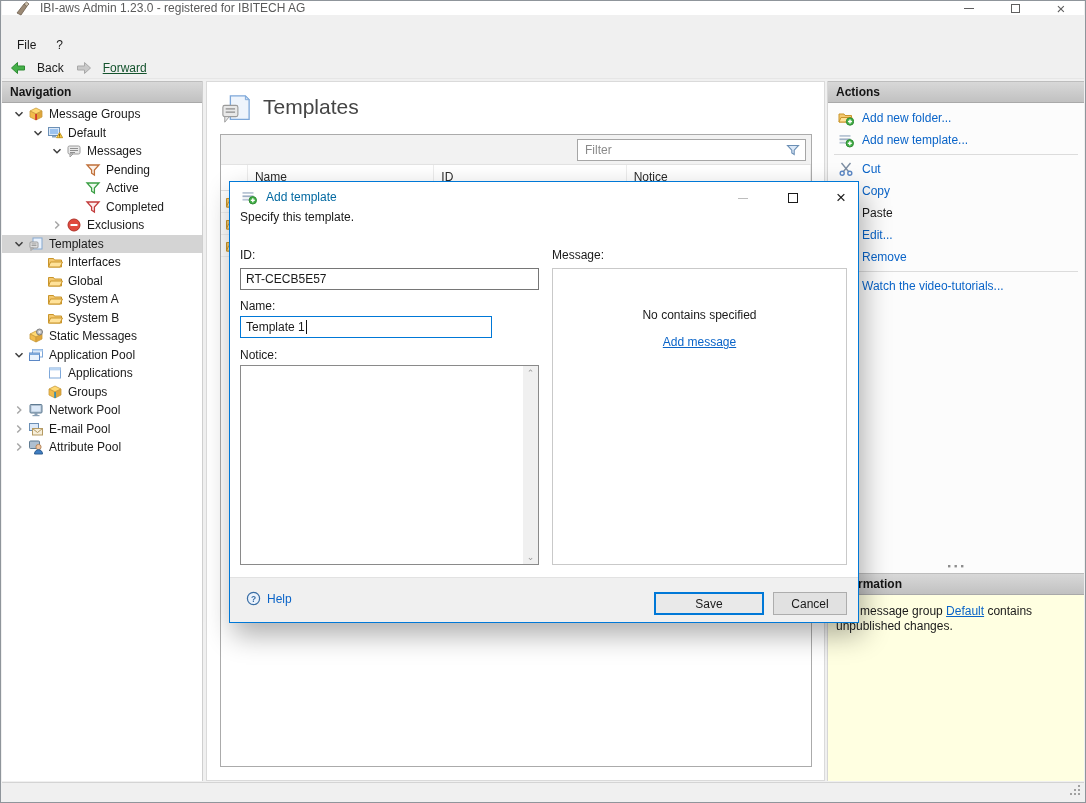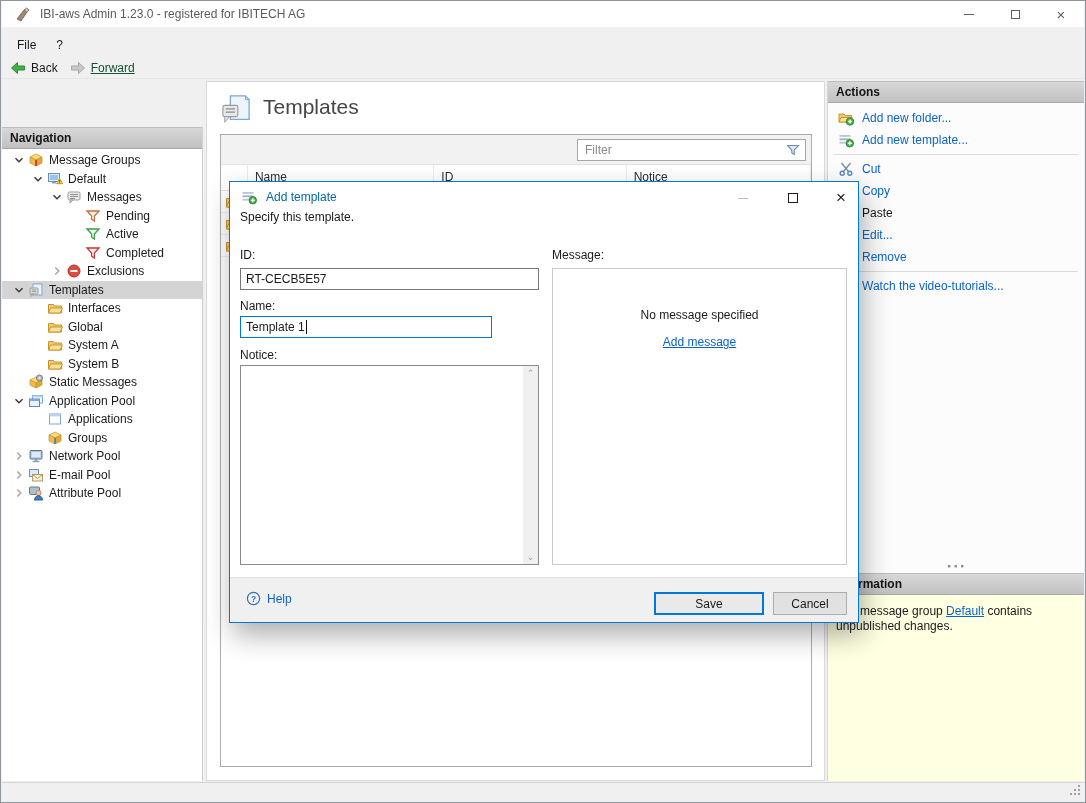--- a/index.html
+++ b/index.html
@@ -1,38 +1,38 @@
 <!DOCTYPE html>
 <html><head>
 <meta charset="utf-8">
 <style>
   html,body{margin:0;padding:0;background:#d7d7d7;font-family:"Liberation Sans",sans-serif;}
   *{box-sizing:border-box;}
   .window{position:relative;width:1086px;height:803px;background:#f0f0f0;border:1px solid #8f959b;overflow:hidden;font-size:12px;color:#1a1a1a;}
   
-  .titlebar{position:absolute;left:1px;top:0;right:1px;height:26px;background:#ffffff;display:flex;align-items:center;}
+  .titlebar{position:absolute;left:1px;top:0;right:1px;height:14px;background:#ffffff;display:flex;align-items:center;}
   .app-icon{margin-left:13px;width:16px;height:16px;display:inline-flex;}
   .title-text{margin-left:9px;color:#5a5a5a;font-size:12px;}
   .win-controls{margin-left:auto;display:flex;height:100%;}
   .wc{width:46px;display:flex;align-items:center;justify-content:center;color:#5f5f5f;font-size:15px;cursor:default;}
   .glyph-min{width:10px;height:1px;background:#5f5f5f;display:inline-block;}
   .glyph-max{width:9px;height:9px;border:1px solid #5f5f5f;display:inline-block;}
   
   .menubar{position:absolute;left:1px;top:31px;right:1px;height:25px;background:#f0f0f0;display:flex;align-items:center;}
   .menu-item{padding:0 10px;height:100%;display:flex;align-items:center;}
   .menu-item:first-child{padding-left:15px;}
   .toolbar{position:absolute;left:1px;top:56px;right:1px;height:22px;background:#f0f0f0;border-bottom:1px solid #e6e6e6;display:flex;align-items:center;}
-  .tool-btn{display:flex;align-items:center;gap:5px;padding:0 6px;height:100%;}
+  .tool-btn{display:flex;align-items:center;gap:11px;padding:0 6px;height:100%;}
   .tool-btn:first-child{padding-left:8px;}
   .tool-btn .ticon{width:16px;height:16px;display:inline-flex;}
   .tool-btn.disabled{color:#14532d;text-decoration:underline;}
   
   .panel-header{height:22px;background:linear-gradient(#d8d8d8,#c1c1c1);border-bottom:1px solid #a9a9a9;border-top:1px solid #bdbdbd;font-weight:bold;color:#151515;padding-left:8px;line-height:21px;font-size:12px;}
   
-  .nav{position:absolute;left:1px;top:80px;width:201px;bottom:21px;background:#fff;border-right:1px solid #cfcfcf;margin-top:46px;}
+  .nav{position:absolute;left:1px;top:80px;width:201px;bottom:21px;background:#fff;border-right:1px solid #cfcfcf;}
   .tree{position:absolute;left:0;right:0;top:24px;}
   .tree-row{height:18.5px;display:flex;align-items:center;white-space:nowrap;}
   .tree-row.selected{background:#d4d4d4;}
   .chev{width:18px;height:16px;display:inline-flex;align-items:center;justify-content:center;flex:none;}
   .nicon{width:16px;height:16px;display:inline-flex;flex:none;margin-right:5px;}
   
   .main{position:absolute;left:205px;top:80px;width:619px;bottom:21px;background:#fff;border:1px solid #dadada;}
   .main-title-icon{position:absolute;left:14px;top:12px;width:30px;height:32px;}
   .main-title{position:absolute;left:56px;top:13px;font-size:21px;color:#454545;}
   .card{position:absolute;left:13px;top:52px;width:592px;height:633px;border:1px solid #ababab;background:#fff;}
@@ -601,21 +601,21 @@
     <span class="fld-label" style="left:10px;top:166px;">Notice:</span>
     <div class="noticebox" style="left:10px;top:183px;width:299px;height:200px;">
       <div class="vscroll">
           <span>⌃</span>
           <span>⌄</span>
         </div>
     </div>
 
     <span class="fld-label" style="left:322px;top:66px;">Message:</span>
     <div class="msgpanel" style="left:322px;top:86px;width:295px;height:297px;">
-      <div class="nomsg">No message specified</div>
+      <div class="nomsg">No contains specified</div>
       <a class="link addmsg">Add message</a>
     </div>
 
     <div class="dlg-footer">
       <span class="help-link">
         <span style="width:15px;height:15px;display:inline-flex;">
             <svg width="15" height="15" viewBox="0 0 16 16">
               <circle cx="8" cy="8" r="6.5" fill="#eaf2fc" stroke="#3a6ea5" stroke-width="1.3"></circle>
               <text x="8" y="11.2" text-anchor="middle" font-size="9" font-weight="bold" fill="#3a6ea5" font-family="Liberation Sans, sans-serif">?</text>
             </svg>

